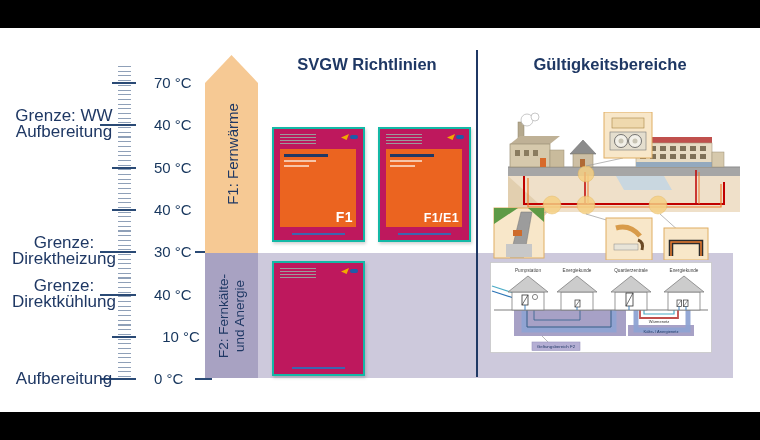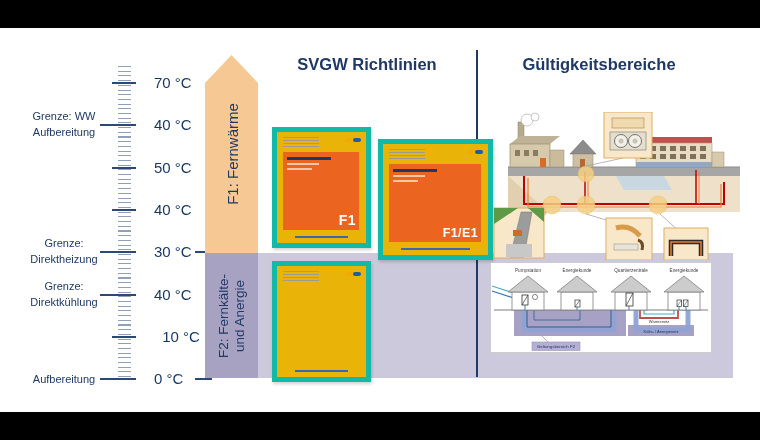--- a/index.html
+++ b/index.html
@@ -5,32 +5,32 @@
   html,body{margin:0;padding:0;background:#fff;}
   .stage{position:relative;width:760px;height:440px;background:#fff;overflow:hidden;
          font-family:"Liberation Sans",sans-serif;}
   .abs{position:absolute;}
   .letterbox{position:absolute;left:0;width:760px;background:#000;}
   .tick-major{position:absolute;height:2px;background:#2A4A75;}
   .tick-minor-col{position:absolute;left:118px;top:66px;width:13px;height:314px;
     background:repeating-linear-gradient(to bottom,#8FA0B8 0 1px,transparent 1px 4.7px);}
   .temp-label{position:absolute;left:146px;width:54px;color:#17365D;font-size:15px;line-height:18px;margin-left:8px;}
   .anno{position:absolute;left:8px;width:112px;text-align:center;color:#1F3864;
-        font-size:11px;line-height:16px;}
+        font-size:17px;line-height:16px;}
   .edge-dash{position:absolute;height:2px;background:#2A4A75;}
   .arrow-f1{position:absolute;left:205px;top:55px;width:53px;height:198px;background:#F6C994;
     clip-path:polygon(50% 0,100% 14.1%,100% 100%,0 100%,0 14.1%);}
   .zone-f2{position:absolute;left:205px;top:253px;width:53px;height:125px;background:#A8A2C2;}
   .band{position:absolute;left:258px;top:253px;width:475px;height:125px;background:#CDC9DC;}
   .vtext{position:absolute;left:50%;top:50%;transform:translate(-50%,-50%) rotate(-90deg);
          white-space:nowrap;color:#1F3864;text-align:center;}
   .divider{position:absolute;left:476px;top:50px;width:2px;height:327px;background:#1F3864;}
   .header{position:absolute;top:55px;height:22px;text-align:center;color:#1F3864;
           font-size:16.5px;font-weight:bold;}
-  .cover{position:absolute;width:89px;height:111px;background:#eab308;border:5px solid #14b8a6;
+  .cover{position:absolute;width:89px;height:111px;background:#be185d;border:2px solid #14b8a6;
          box-shadow:1px 2px 3px rgba(0,0,0,.18);}
   .cover-meta{position:absolute;left:6px;top:5px;width:36px;height:10px;
     background:repeating-linear-gradient(to bottom,#9B9B9B 0 1px,transparent 1px 3px);}
   .cover-logo{position:absolute;right:5px;top:4px;width:17px;height:8px;}
   .logo-gold{position:absolute;left:0;top:1px;width:8px;height:6px;background:#F2A900;
     clip-path:polygon(0 60%,100% 0,70% 100%);}
   .logo-blue{position:absolute;right:0;top:2px;width:8px;height:4px;background:#1F5CA9;border-radius:2px;}
   .cover-orange{position:absolute;left:6px;right:7px;top:20px;bottom:13px;background:#EB6420;}
   .co-bar{position:absolute;left:4px;top:5px;width:44px;height:3px;background:#1F3864;}
   .co-line{position:absolute;left:4px;top:11px;width:32px;height:2px;background:#F7C5A8;}
@@ -94,38 +94,38 @@
   </div>
   <div class="zone-f2">
     <div class="vtext" style="font-size:13.5px;line-height:16px;">
       <span>F2: Fernkälte-</span><br>
       <span>und Anergie</span>
     </div>
   </div>
 
   <div class="divider"></div>
   <div class="header" style="left:258px;width:218px;">SVGW Richtlinien</div>
-  <div class="header" style="left:461px;width:276px;">Gültigkeitsbereiche</div>
+  <div class="header" style="left:472px;width:276px;">Gültigkeitsbereiche</div>
 
   <div class="cover" style="left:272px;top:127px;">
     <div class="cover-meta"></div>
     <div class="cover-logo">
         <span class="logo-gold"></span>
         <span class="logo-blue"></span>
       </div>
     <div class="cover-orange">
       <div class="co-bar"></div>
         <div class="co-line"></div>
         <div class="co-line2"></div>
       <div class="cover-code">F1</div>
     </div>
     <div class="cover-footer"></div>
   </div>
 
-  <div class="cover" style="left:378px;top:139px;padding-left:16px;">
+  <div class="cover" style="left:378px;top:127px;">
     <div class="cover-meta"></div>
     <div class="cover-logo">
         <span class="logo-gold"></span>
         <span class="logo-blue"></span>
       </div>
     <div class="cover-orange">
       <div class="co-bar"></div>
         <div class="co-line"></div>
         <div class="co-line2"></div>
       <div class="cover-code" style="font-size:12.5px;">F1/E1</div>

